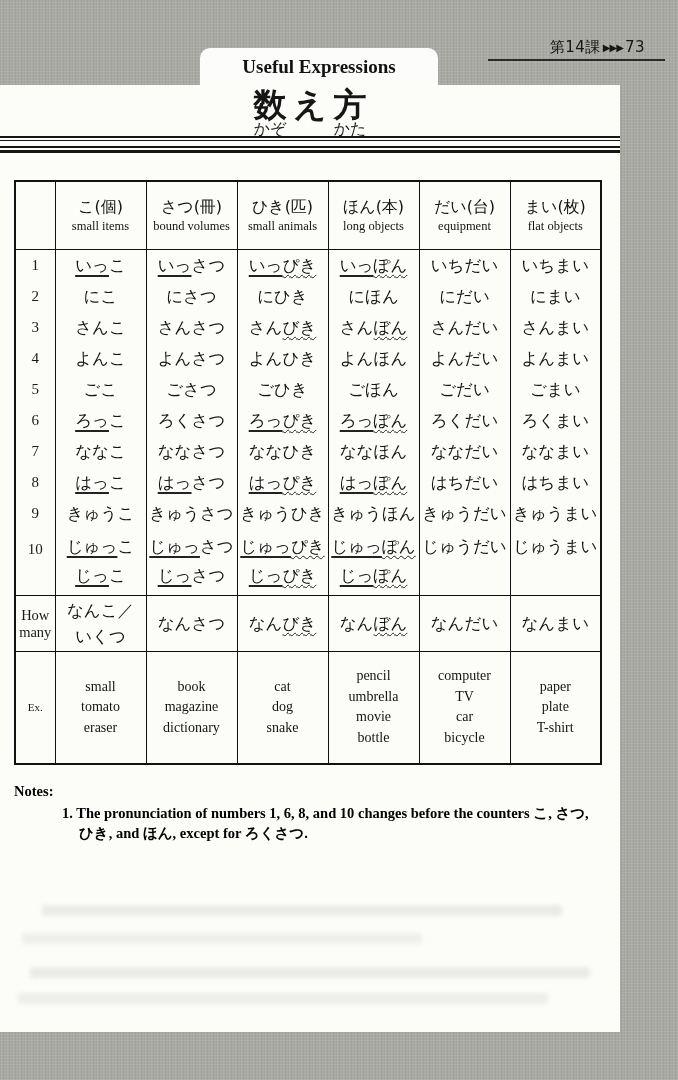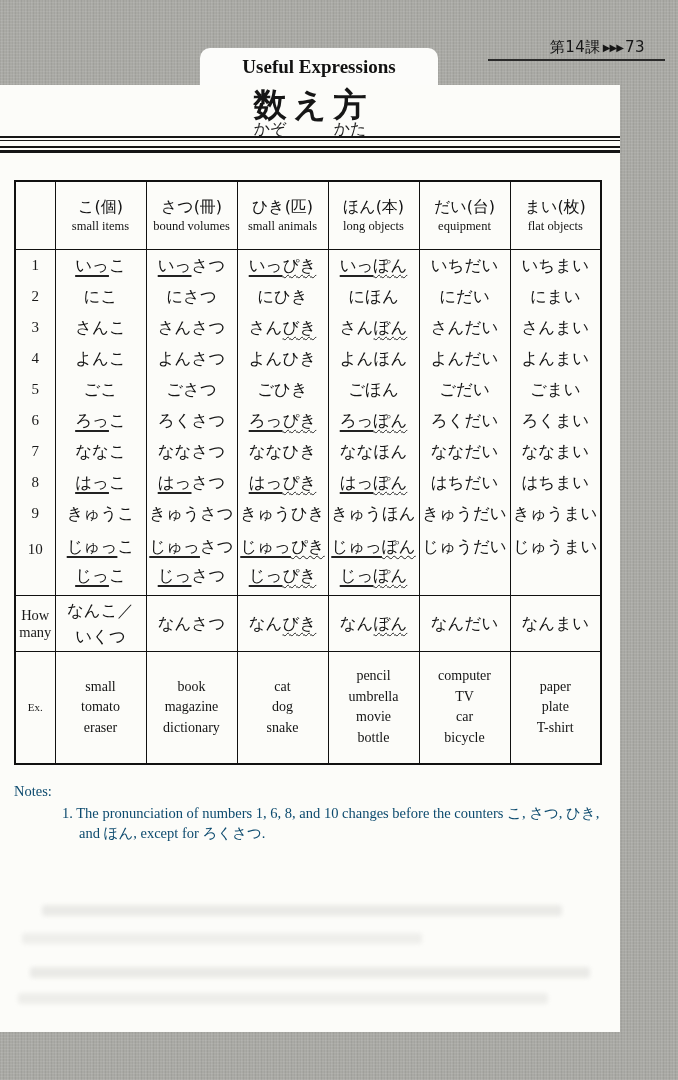--- a/index.html
+++ b/index.html
@@ -65,21 +65,21 @@
   tr.hm-row td, tr.hm-row th { border-top:1.5px solid #111; border-bottom:1.5px solid #111; height:56px; }
   tr.hm-row th { font-family:"Liberation Serif",serif; font-size:14.5px; line-height:17px; }
   tr.hm-row .kana { line-height:26px; }
 
   tr.ex-row td, tr.ex-row th { height:112px; }
   tr.ex-row th { font-family:Liberation Serif, serif; font-size:11px;margin-left:40px; }
   .ex-item { font-family:"Liberation Serif",serif; font-size:14px; line-height:20.5px; color:#131313; }
 
   
   .notes { margin:16px 16px 0 14px; font-family:"Liberation Serif","DejaVu Sans",serif;
-    font-size:14.5px; line-height:20px; color:#0c4a6e; }
+    font-size:14.5px; line-height:20px; color:#000000;font-weight:bold; }
   .notes-heading { margin-bottom:2px; }
   .note-item { padding-left:17px; text-indent:-17px; margin-bottom:2px;margin-left:48px; }
 
   
   .ghost { position:absolute; left:0; right:0; top:820px; height:110px; pointer-events:none; }
   .gline { position:absolute; height:11px; background:#8f8f8a; opacity:.16; filter:blur(2px); border-radius:3px; }
   .g1 { top:0;    left:42px;  width:520px; }
   .g2 { top:28px; left:22px;  width:400px; opacity:.12; }
   .g3 { top:62px; left:30px;  width:560px; }
   .g4 { top:88px; left:18px;  width:530px; opacity:.13; }

